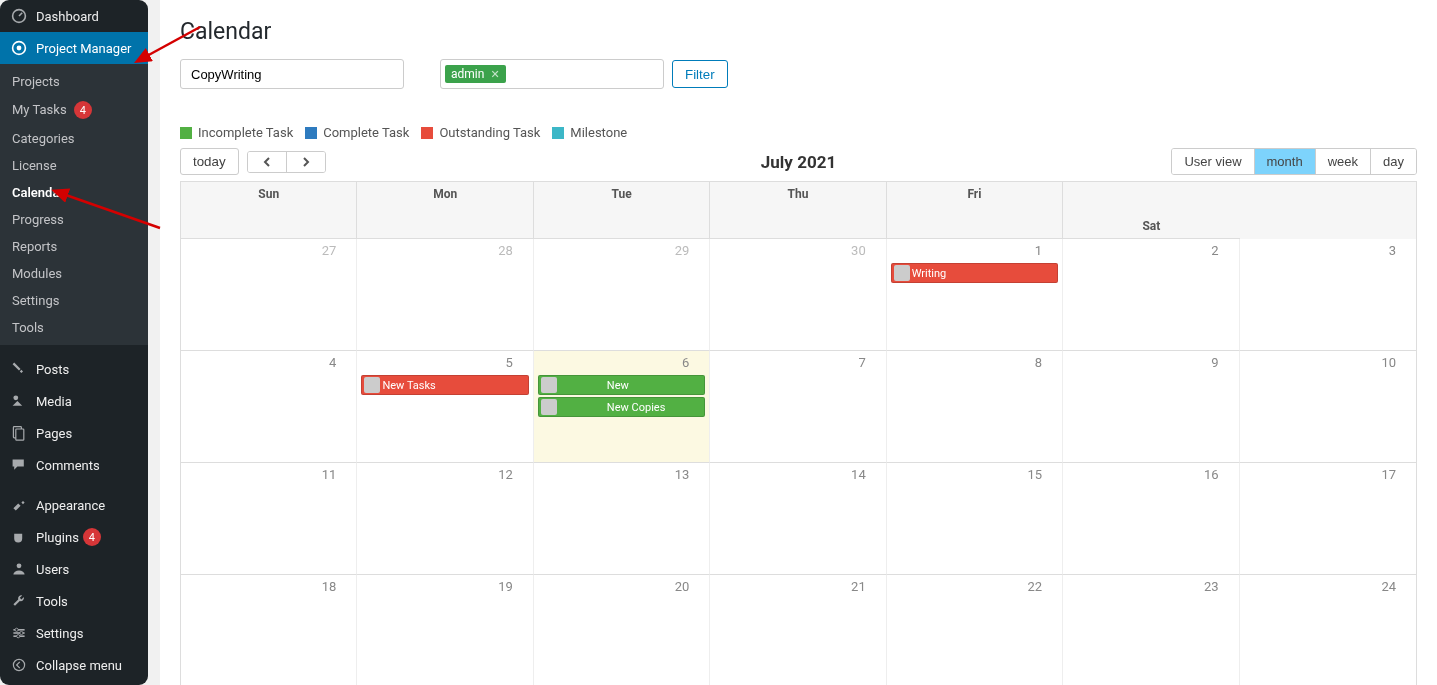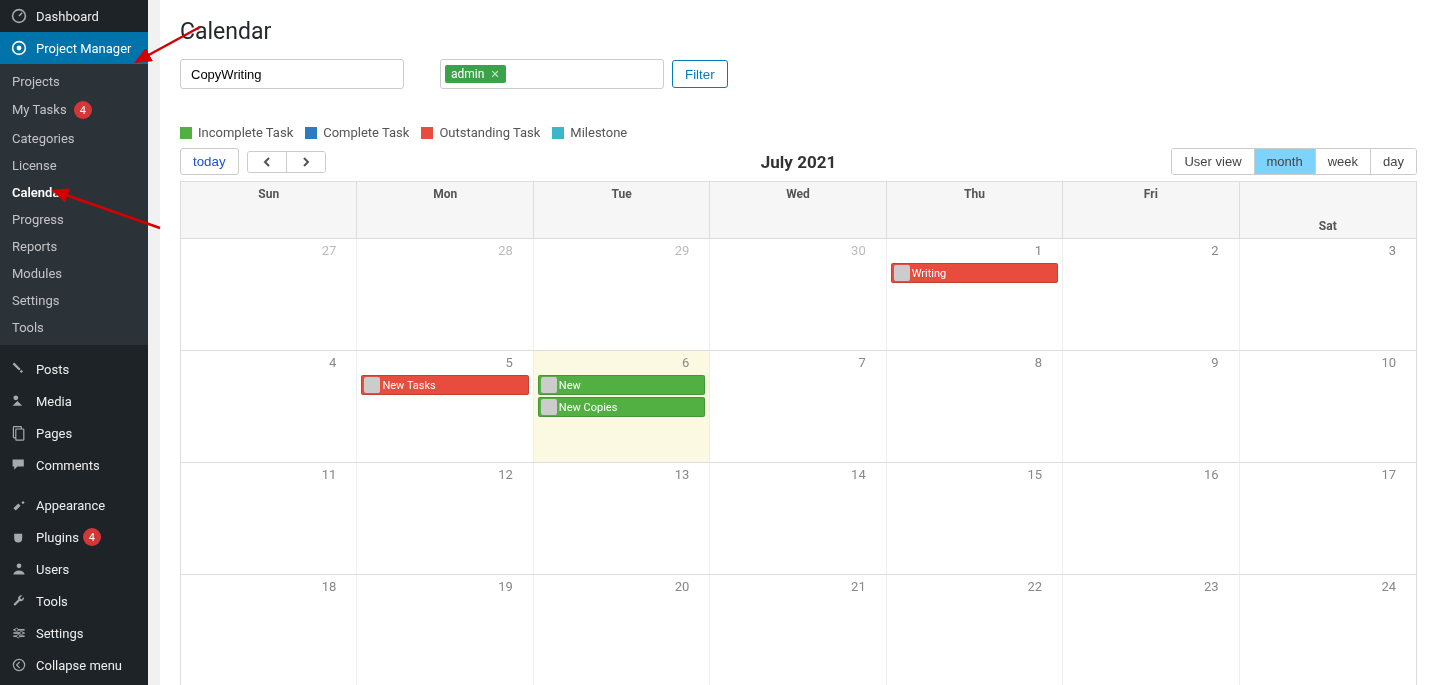--- a/index.html
+++ b/index.html
@@ -1,18 +1,18 @@
 <!DOCTYPE html>
 <html><head>
 <meta charset="utf-8">
 <style>
 * { box-sizing: border-box; margin: 0; padding: 0; }
 body { font-family: -apple-system, BlinkMacSystemFont, "Segoe UI", Roboto, sans-serif; font-size: 13px; color: #23282d; background: #f1f1f1; width: 1437px; height: 685px; overflow: hidden; position: relative; }
 
-.sidebar { position: absolute; left: 0; top: 0; width: 148px; height: 685px; background: #1d2327; color: #c3c4c7; }
+.sidebar { position: absolute; left: 0; top: 0; width: 148px; height: 685px; background: #1d2327; color: #c3c4c7; border-radius: 9px; }
 .sidebar-item { display: flex; align-items: center; padding: 7px 10px; cursor: pointer; font-size: 13px; }
 .sidebar-item.top { color: #eee; font-weight: 400; }
 .sidebar-item.pm { background: #0073aa; color: #fff; position: relative; }
 .sidebar-item.pm::after { content: ""; position: absolute; right: -8px; top: 50%; transform: translateY(-50%); border: 8px solid transparent; border-left-color: #0073aa; }
 .sidebar-item .icon { width: 18px; height: 18px; margin-right: 8px; display: inline-flex; align-items: center; justify-content: center; }
 .sidebar-sub { background: #2c3338; padding: 4px 0; }
 .sidebar-sub-item { padding: 6px 12px; color: #c3c4c7; font-size: 13px; cursor: pointer; }
 .sidebar-sub-item.active { color: #fff; font-weight: 600; }
 .badge { display: inline-flex; align-items: center; justify-content: center; min-width: 18px; height: 18px; padding: 0 5px; background: #d63638; color: #fff; border-radius: 9px; font-size: 11px; margin-left: 4px; font-weight:400;}
 .sb-divider { height: 8px; }
@@ -30,21 +30,21 @@
 
 .legend { display: flex; gap: 12px; margin: 36px 0 8px; font-size: 13px; color: #555; }
 .legend-item { display: flex; align-items: center; gap: 6px; }
 .leg-sq { width: 12px; height: 12px; }
 .sq-green { background: #52b043; }
 .sq-blue { background: #2e7bbf; }
 .sq-red { background: #e74c3c; }
 .sq-teal { background: #3cb7c7; }
 
 .toolbar { display: flex; align-items: center; position: relative; margin-bottom: 6px; }
-.today-btn { padding: 5px 12px; border: 1px solid #ccc; background: #fff; border-radius: 3px; cursor: pointer; color: #1d4ed8; margin-right: 8px; }
+.today-btn { padding: 5px 12px; border: 1px solid #ccc; background: #fff; border-radius: 3px; cursor: pointer; color: #404040; margin-right: 8px; }
 .nav-btns { display: inline-flex; border: 1px solid #ccc; border-radius: 3px; overflow: hidden; }
 .nav-btns button { background: #fff; border: none; padding: 5px 14px; cursor: pointer; color: #555; font-size: 14px; }
 .nav-btns button:first-child { border-right: 1px solid #ccc; }
 .month-label { position: absolute; left: 50%; transform: translateX(-50%); font-size: 17px; font-weight: 700; color: #333; }
 .view-switch { margin-left: auto; display: inline-flex; border: 1px solid #ccc; border-radius: 3px; overflow: hidden; }
 .view-switch button { background: #fff; border: none; padding: 5px 12px; cursor: pointer; color: #444; font-size: 13px; }
 .view-switch button + button { border-left: 1px solid #ccc; }
 .view-switch button.active { background: #7dd3fc; }
 
 .cal { border: 1px solid #ddd; border-bottom: none; }
@@ -55,21 +55,21 @@
 .cal-cell { border-right: 1px solid #eee; border-bottom: 1px solid #ddd; height: 112px; position: relative; padding: 4px; background: #fff; }
 .cal-cell:last-child { border-right: none; }
 .cal-cell.other { background: #fff; }
 .cal-cell.today { background: #fcf9e2; }
 .cal-date { position: absolute; top: 4px; right: 20px; font-size: 13px; color: #888; }
 .cal-cell.other .cal-date { color: #bbb; }
 .row-last .cal-cell { height: 24px; }
 
 .evt { display: flex; align-items: center; height: 20px; margin-top: 2px; border-radius: 2px; font-size: 11px; color: #fff; overflow: hidden; border: 1px solid rgba(0,0,0,0.15); }
 .evt.red { background: #e74c3c; }
-.evt.green { background: #52b043; }
+.evt.green { background: #52b043; gap: 48px; }
 .evt .avatar { width: 16px; height: 16px; background: #ccc; border-radius: 2px; margin-left: 2px; margin-right: 2px; display: inline-block; }
 
 .arrow { position: absolute; z-index: 50; }
 .arrow svg { overflow: visible; }
 
 </style>
 </head>
 <body>
 
 <div class="sidebar">
@@ -254,21 +254,20 @@
       <button>week</button>
       <button>day</button>
     </div>
   </div>
 
   <div class="cal">
     <div class="cal-head">
       <div>Sun</div>
       <div>Mon</div>
       <div>Tue</div>
-      <div>Wed</div>
       <div>Thu</div>
       <div>Fri</div>
       <div>Sat</div>
     </div>
 
     <div class="cal-row">
       <div class="cal-cell other">
           <span class="cal-date">27</span>
         </div>
       <div class="cal-cell other">

